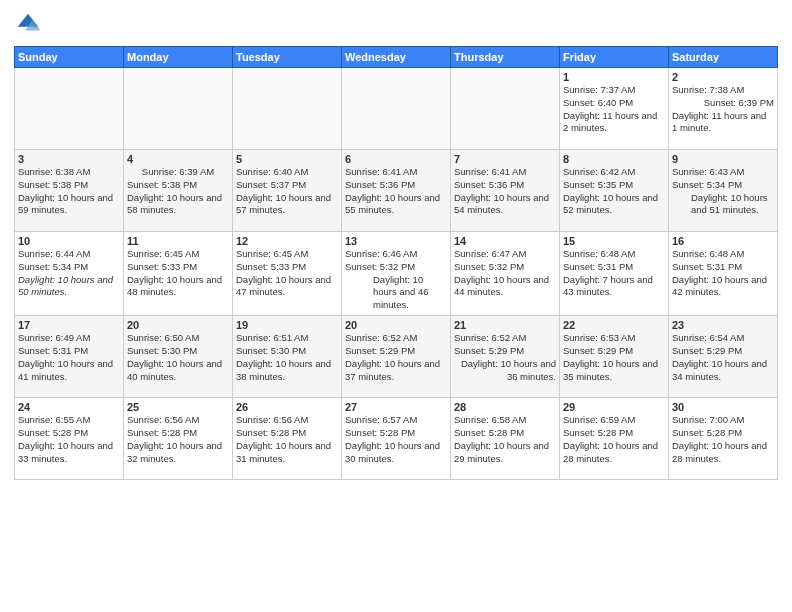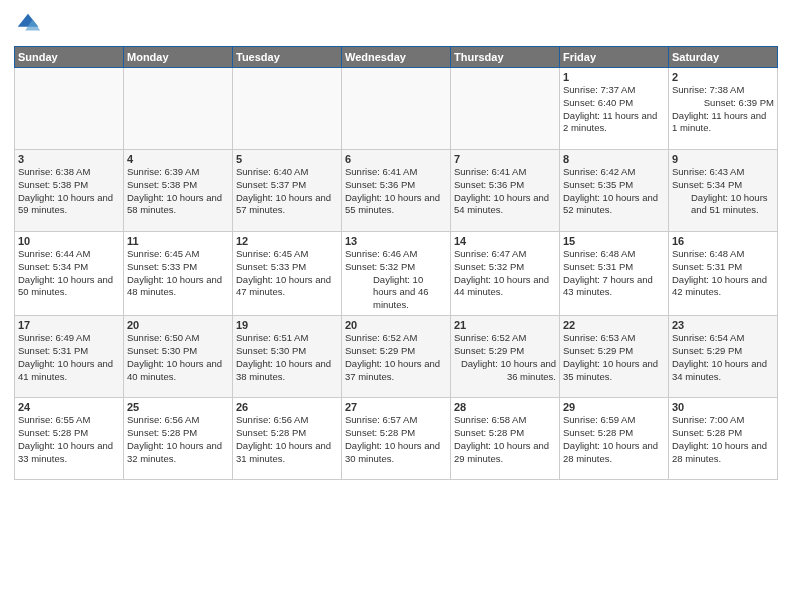--- a/index.html
+++ b/index.html
@@ -58,21 +58,21 @@
     .location-title {
       font-size: 14px;
       color: #555;
     }
     table {
       width: 100%;
       border-collapse: collapse;
       table-layout: fixed;
     }
     thead th {
-      background: #737373;
+      background: #3b82f6;
       color: #fff;
       font-size: 11px;
       font-weight: bold;
       padding: 4px 3px;
       text-align: left;
       border: 1px solid #1a5da0;
     }
     tbody td {
       border: 1px solid #ccc;
       vertical-align: top;
@@ -150,21 +150,21 @@
         </tr>
         <tr>
           <td>
             <span class="day-num">3</span>
             <span style="display: block; line-height: 1.35;">Sunrise: 6:38 AM</span>
             <span style="display: block; line-height: 1.35;">Sunset: 5:38 PM</span>
             <span style="display: block; line-height: 1.35;">Daylight: 10 hours and 59 minutes.</span>
           </td>
           <td>
             <span class="day-num">4</span>
-            <span style="display: block; line-height: 1.35;">Sunrise: 6:39 AM</span>
+            <span style="display: block; line-height: 1.35; text-align: center;">Sunrise: 6:39 AM</span>
             <span style="display: block; line-height: 1.35;">Sunset: 5:38 PM</span>
             <span style="display: block; line-height: 1.35;">Daylight: 10 hours and 58 minutes.</span>
           </td>
           <td>
             <span class="day-num">5</span>
             <span style="display: block; line-height: 1.35;">Sunrise: 6:40 AM</span>
             <span style="display: block; line-height: 1.35;">Sunset: 5:37 PM</span>
             <span style="display: block; line-height: 1.35;">Daylight: 10 hours and 57 minutes.</span>
           </td>
           <td>
@@ -190,21 +190,21 @@
             <span style="display: block; line-height: 1.35;">Sunrise: 6:43 AM</span>
             <span style="display: block; line-height: 1.35;">Sunset: 5:34 PM</span>
             <span style="display: block; line-height: 1.35; margin-left: 19px;">Daylight: 10 hours and 51 minutes.</span>
           </td>
         </tr>
         <tr>
           <td>
             <span class="day-num">10</span>
             <span style="display: block; line-height: 1.35;">Sunrise: 6:44 AM</span>
             <span style="display: block; line-height: 1.35;">Sunset: 5:34 PM</span>
-            <span style="display: block; line-height: 1.35;">Daylight: 10 hours and 50 minutes.</span>
+            <span style="display: block; line-height: 1.35; font-style: italic;">Daylight: 10 hours and 50 minutes.</span>
           </td>
           <td>
             <span class="day-num">11</span>
             <span style="display: block; line-height: 1.35;">Sunrise: 6:45 AM</span>
             <span style="display: block; line-height: 1.35;">Sunset: 5:33 PM</span>
             <span style="display: block; line-height: 1.35;">Daylight: 10 hours and 48 minutes.</span>
           </td>
           <td>
             <span class="day-num">12</span>
             <span style="display: block; line-height: 1.35;">Sunrise: 6:45 AM</span>

